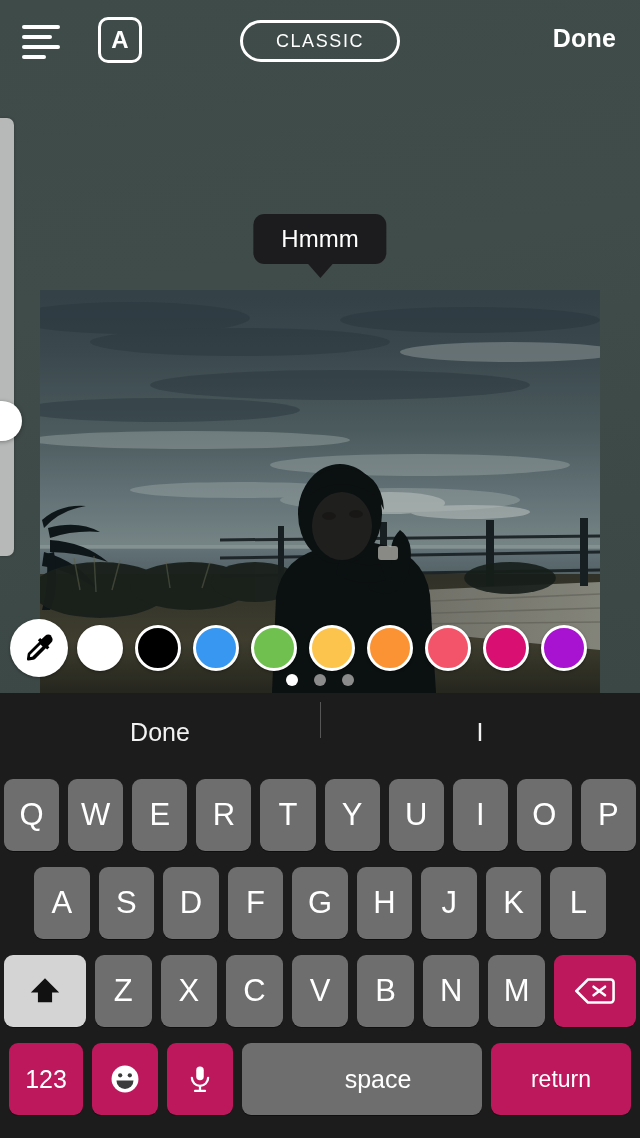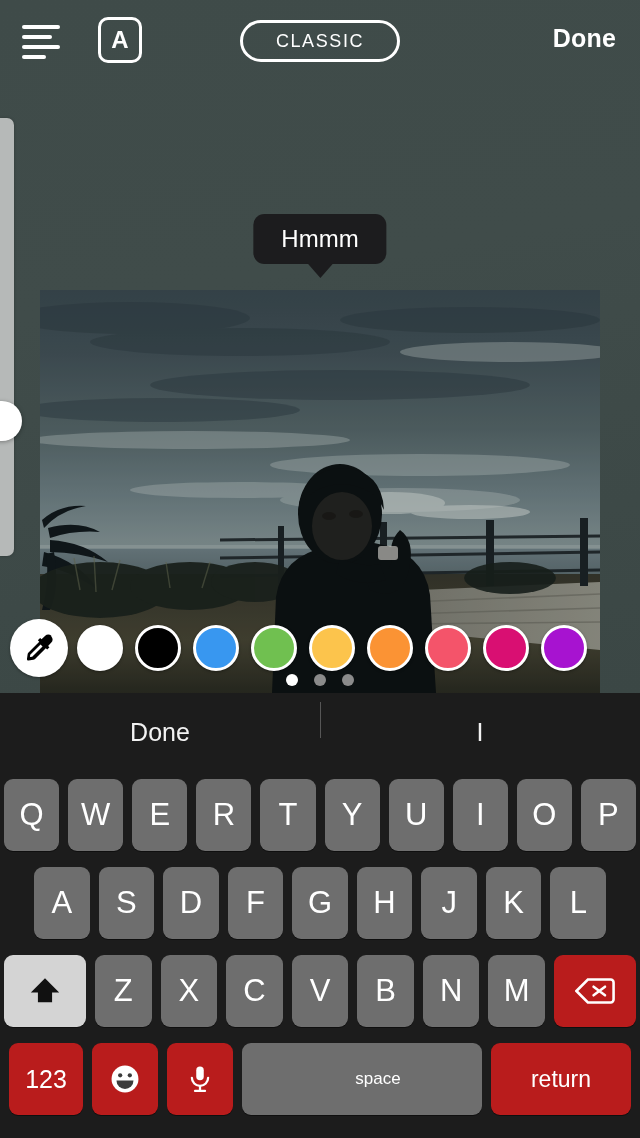--- a/index.html
+++ b/index.html
@@ -162,24 +162,24 @@
 
   .key {
     flex: 1 1 0;
     height: 72px;
     background: #6e6e6e;
     border-radius: 9px;
     display: flex; align-items: center; justify-content: center;
     color: #fff; font-size: 31px; font-weight: 400;
     box-shadow: 0 1px 0 rgba(0,0,0,.45);
   }
-  .key.dark { background: #b91c1c; }
+  .key.dark { background: #be185d; }
   .key.light { background: #d4d4d4; color: #111; }
   .key.wide15 { flex: 0 0 82px; }
-  .key.space  { flex: 0 0 240px; font-size: 17px; padding-left: 32px; }
+  .key.space  { flex: 0 0 240px; font-size: 25px; padding-left: 32px; }
   .key.num    { flex: 0 0 74px; font-size: 25px; }
   .key.icon   { flex: 0 0 66px; }
   .key.ret    { flex: 0 0 140px; font-size: 23px; }
   .key svg { display: block; }
 </style>
 </head>
 <body>
 
 <div id="app">
 

